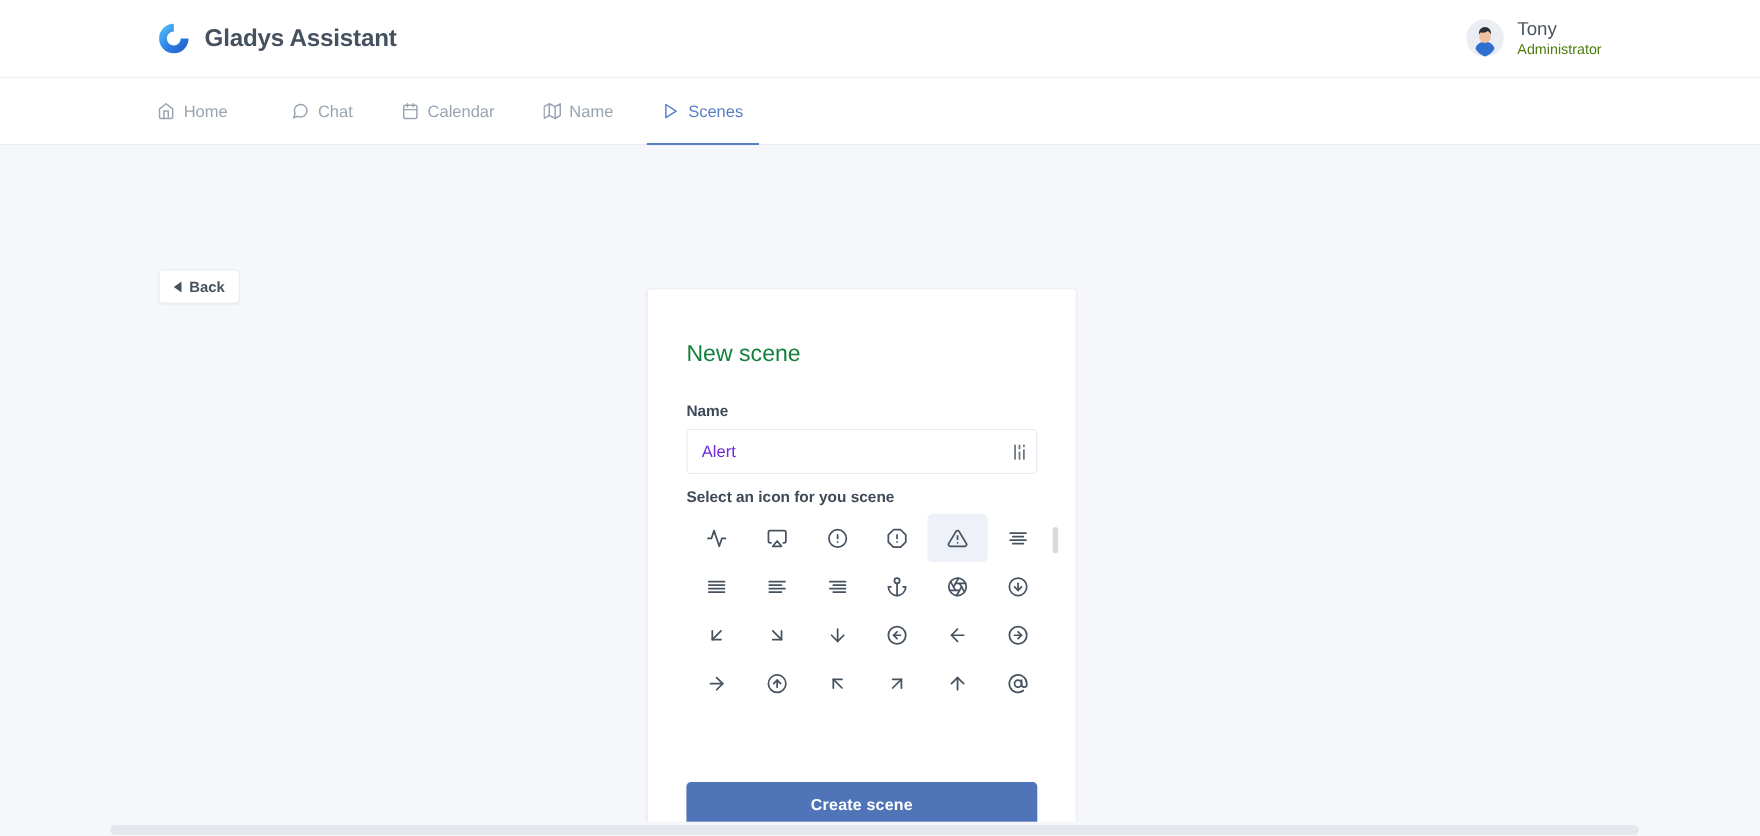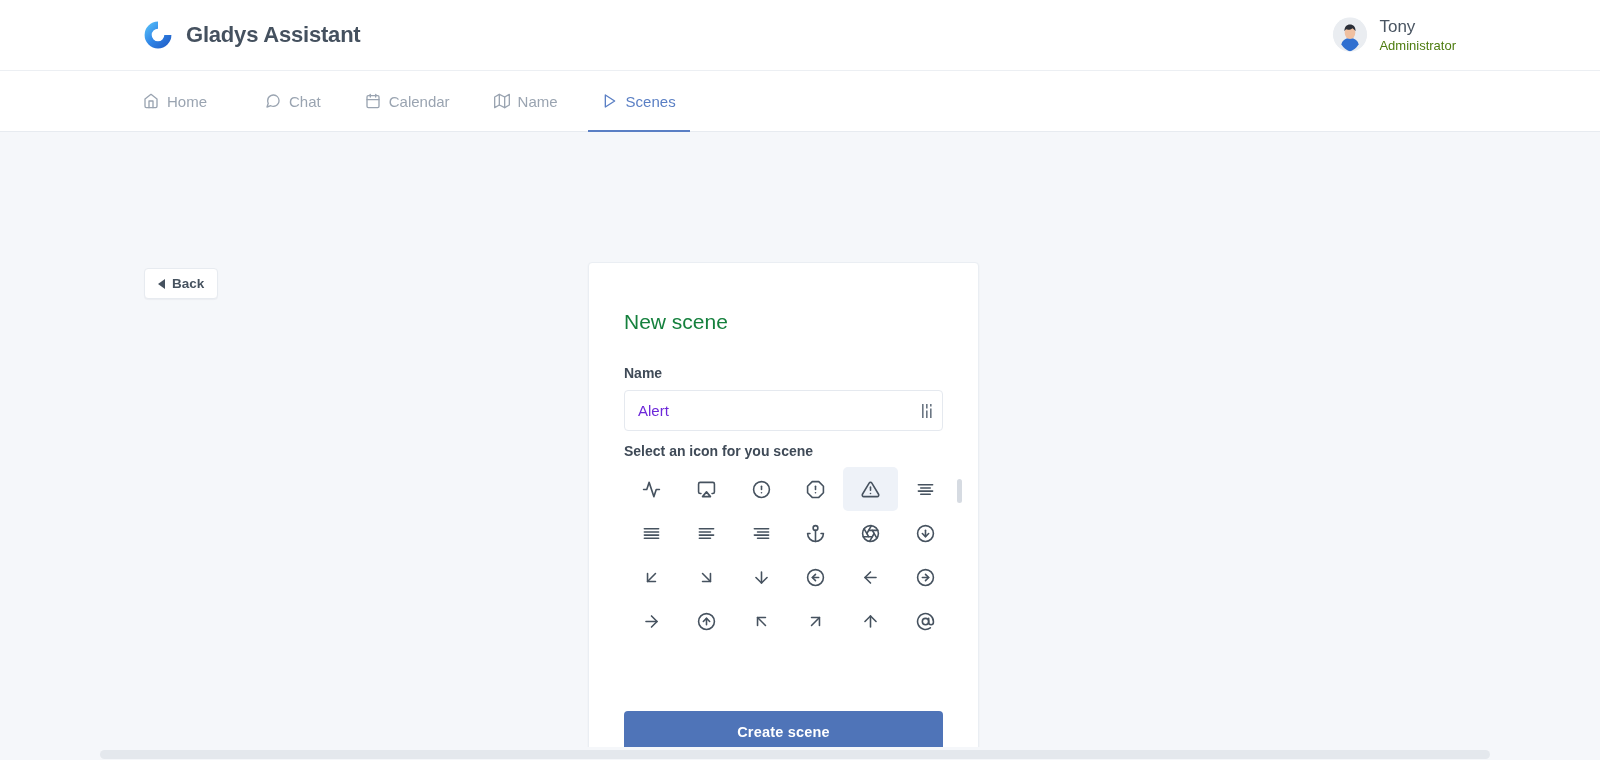--- a/index.html
+++ b/index.html
@@ -81,21 +81,20 @@
     display: inline-flex; align-items: center; gap: 7px;
     background: #ffffff;
     border: 1px solid #e7ebf0;
     border-radius: 4px;
     padding: 7px 13px;
     font-size: 13.5px;
     font-weight: bold;
     color: #46525f;
     cursor: pointer;
     box-shadow: 0 1px 1px rgba(20,35,60,.04);
-    margin-top: 23px;
   }
   .back-tri {
     width: 0; height: 0;
     border-top: 5px solid transparent;
     border-bottom: 5px solid transparent;
     border-right: 7px solid #46525f;
   }
 
   .card {
     position: absolute;

